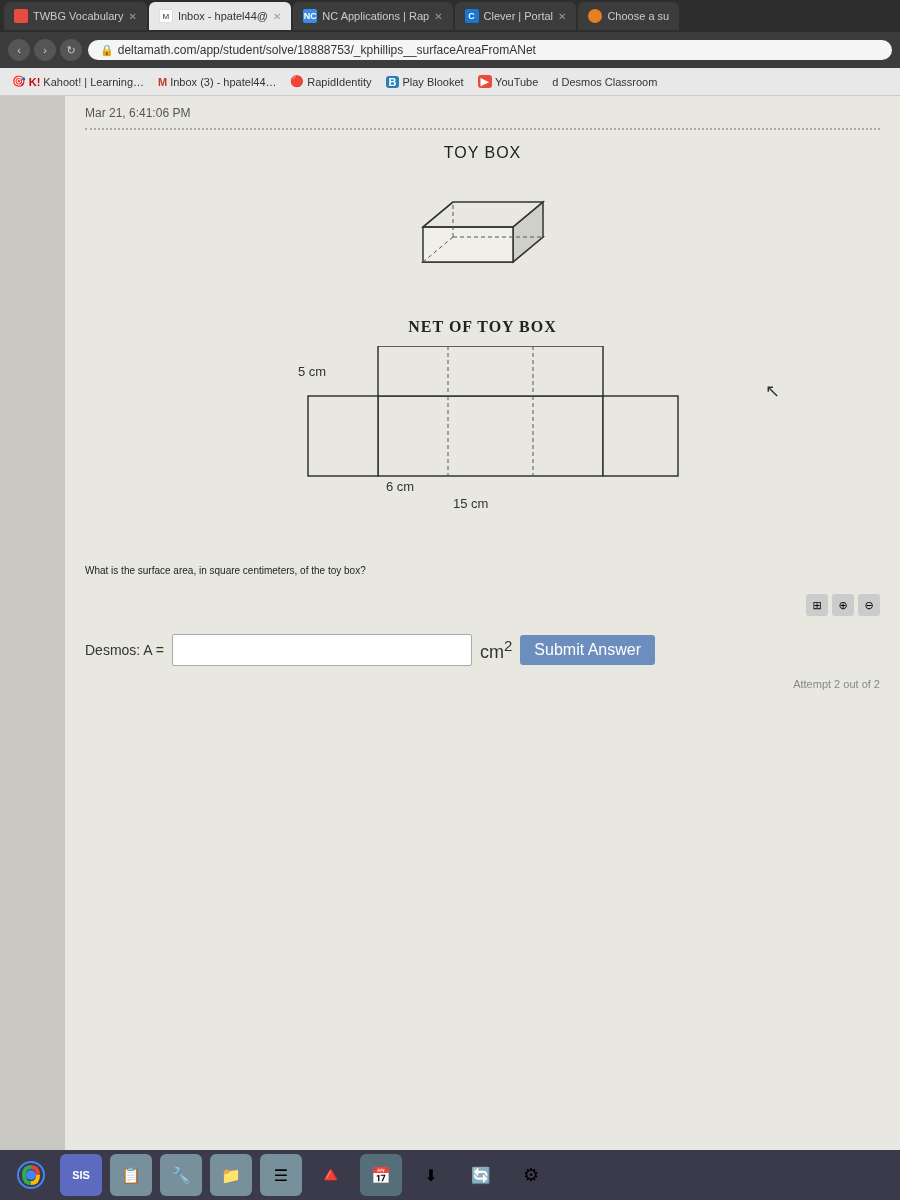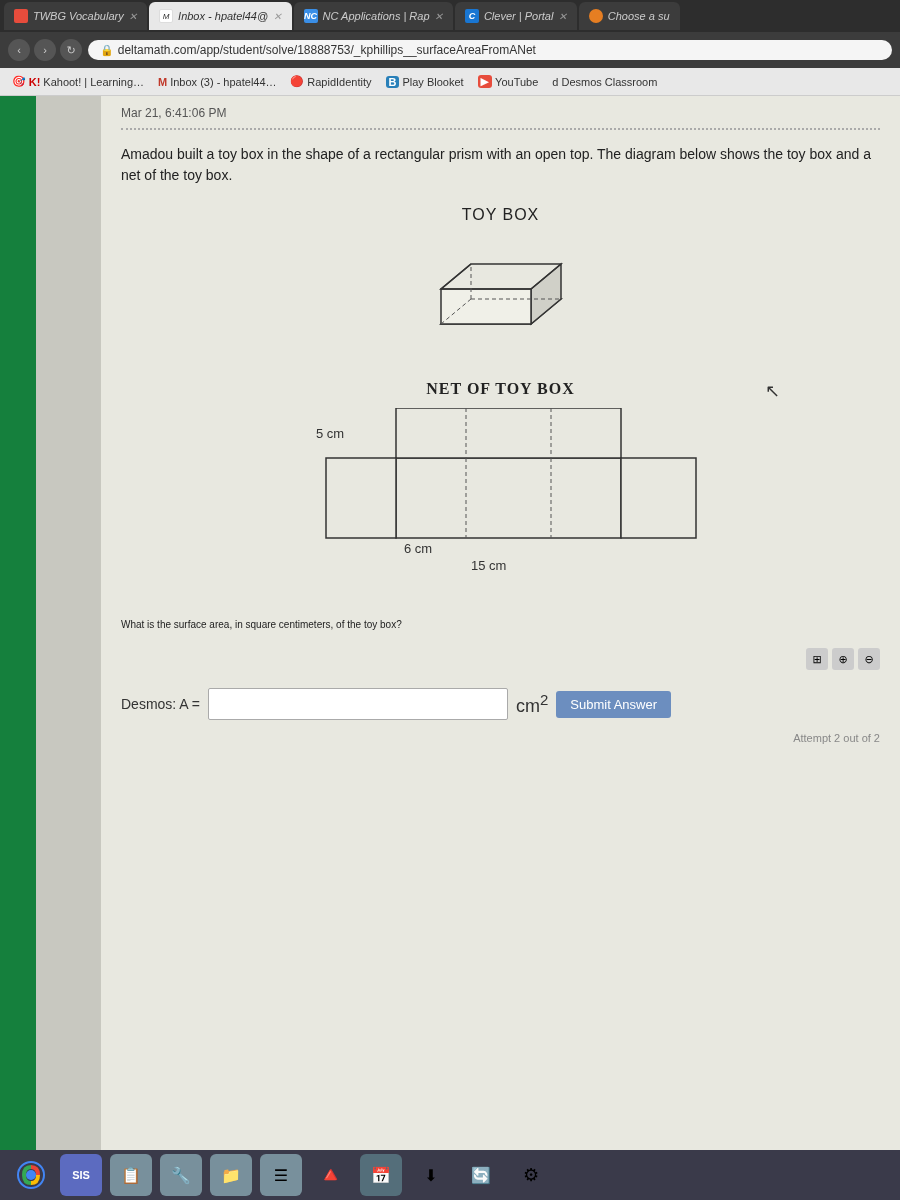--- a/index.html
+++ b/index.html
@@ -28,21 +28,20 @@
       background: #3c3c3c;
       border-radius: 6px 6px 0 0;
       padding: 0 10px;
       height: 28px;
       font-size: 11px;
       color: #ccc;
       white-space: nowrap;
       gap: 5px;
       max-width: 160px;
       overflow: hidden;
-      font-style: italic;
     }
 
     .tab.active {
       background: #e8e8e8;
       color: #333;
     }
 
     .tab-close {
       font-size: 10px;
       color: #999;
@@ -120,24 +119,23 @@
       font-size: 11px;
       color: #333;
       white-space: nowrap;
       padding: 2px 4px;
       border-radius: 3px;
       cursor: pointer;
     }
 
     
     .content-area {
-      background: #15803d;
+      background: #6d28d9;
       height: calc(1200px - 32px - 36px - 28px - 50px);
       display: flex;
-      padding-left: 36px;
     }
 
     .left-sidebar {
       width: 65px;
       background: #c8c8c0;
       flex-shrink: 0;
     }
 
     .main-panel {
       flex: 1;
@@ -187,21 +185,21 @@
       font-size: 16px;
       font-weight: bold;
       color: #222;
       margin-bottom: 10px;
       letter-spacing: 1px;
       font-family: Liberation Serif, serif;
     }
 
     .net-diagram {
       position: relative;
-      margin-bottom: 16px;
+      margin-bottom: 24px;
     }
 
     .question-text {
       font-size: 10px;
       color: #222;
       line-height: 1.5;
       margin-bottom: 16px;
     }
 
     .answer-row {
@@ -231,21 +229,21 @@
       font-size: 18px;
       color: #333;
     }
 
     .submit-btn {
       background: #6c8ebf;
       color: white;
       border: none;
       padding: 6px 14px;
       border-radius: 3px;
-      font-size: 13px;
+      font-size: 16px;
       cursor: pointer;
     }
 
     .attempt-text {
       font-size: 11px;
       color: #888;
       text-align: right;
       margin-top: 4px;
     }
 
@@ -388,21 +386,20 @@
   </div>
 
   <div class="content-area">
     <div class="left-sidebar"></div>
 
     <div class="main-panel">
 
       <div class="timestamp">Mar 21, 6:41:06 PM</div>
       <div class="divider-dots"></div>
 
-      <p class="problem-text">Amadou built a toy box in the shape of a rectangular prism with an open top. The diagram below shows the toy box and a net of the toy box.</p>
 
       <div class="diagram-section">
         <div class="diagram-title">TOY BOX</div>
 
         <svg class="toy-box-svg" width="200" height="130" viewBox="0 0 200 130">
 
           <polygon points="40,90 130,90 160,65 70,65" fill="#e0e0d8" stroke="#333" stroke-width="1.5"></polygon>
 
           <polygon points="130,90 160,65 160,30 130,55" fill="#d0d0c8" stroke="#333" stroke-width="1.5"></polygon>
 

